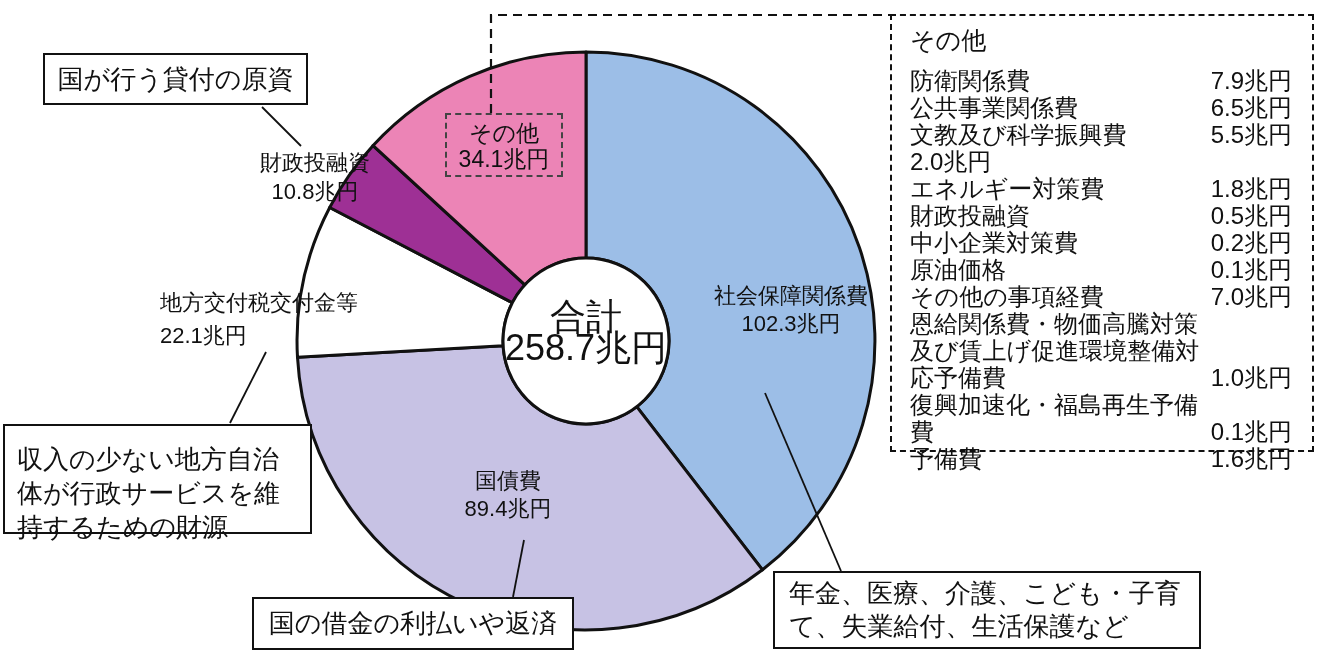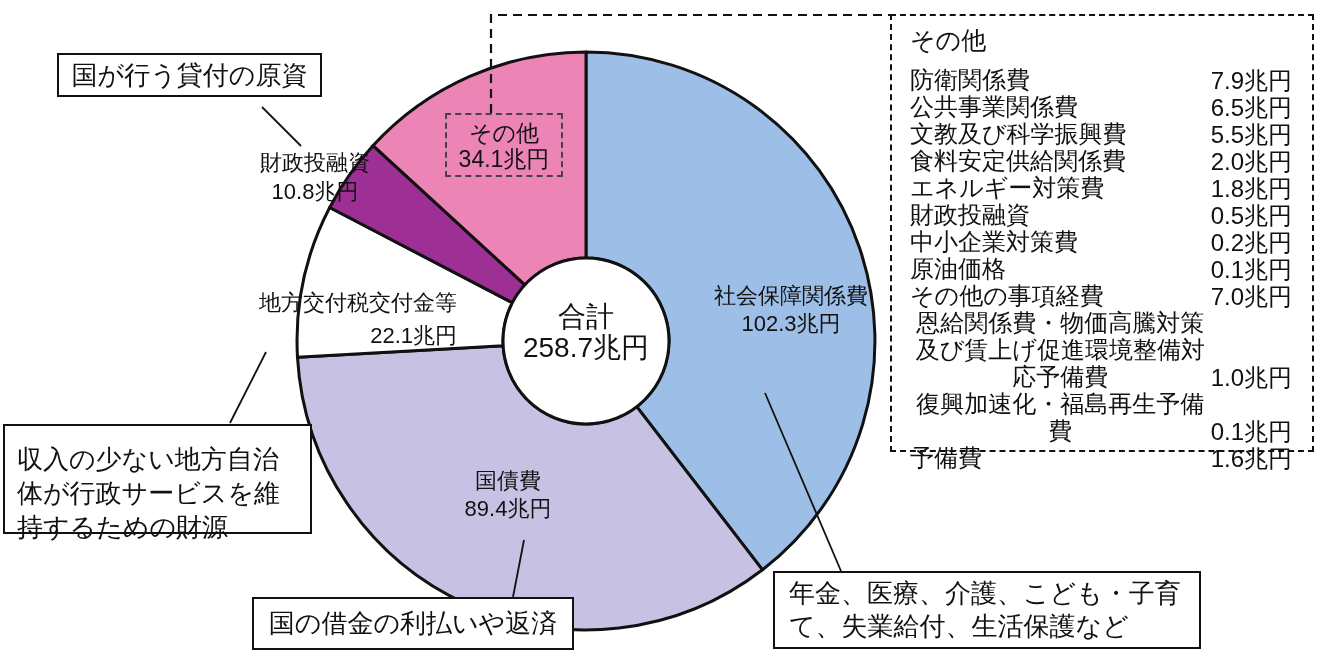--- a/index.html
+++ b/index.html
@@ -21,21 +21,21 @@
     line-height: 28px;
     white-space: nowrap;
     color: #111;
   }
   .slice-label.left-align { text-align: left; line-height: 33px; }
 
   .center-label {
     position: absolute;
     left: 486px; top: 301px; width: 200px;
     text-align: center;
-    font-size: 28px; line-height: 31px;
+    font-size: 36px; line-height: 31px;
     white-space: nowrap;
   }
 
   .sonota-box {
     position: absolute;
     left: 445px; top: 113px; width: 118px; height: 64px;
     border: 2px dashed #444;
     text-align: center;
     font-size: 23px; line-height: 26px;
     padding-top: 5px;
@@ -68,21 +68,21 @@
     padding: 11px 20px 8px 18px;
     font-size: 24px;
     line-height: 27px;
   }
   .legend-header { font-size: 25px; margin-bottom: 13px; }
   .legend-row {
     display: flex;
     justify-content: space-between;
     align-items: flex-end;
   }
-  .legend-label { text-align: center; font-family: Liberation Serif, serif; }
+  .legend-label { text-align: left; }
   .legend-value { white-space: nowrap; text-align: right; }
 </style>
 </head>
 <body>
 
 <div class="canvas">
 
   <svg id="chart-svg" width="1327" height="660" viewBox="0 0 1327 660">
 
     <path d="M586.0,52.0 A289,289 0 0 1 762.5,569.8 L636.7,406.7 A83,83 0 0 0 586.0,258.0 Z" fill="#9CBEE7" stroke="#111" stroke-width="3" stroke-linejoin="round"></path>
@@ -106,36 +106,36 @@
   <div class="slice-label" style="left:676px; top:282px; width:230px;">
     <div>社会保障関係費</div>
     <div>102.3兆円</div>
   </div>
 
   <div class="slice-label" style="left:408px; top:467px; width:200px;">
     <div>国債費</div>
     <div>89.4兆円</div>
   </div>
 
-  <div class="slice-label left-align" style="left:187px; top:286px; width:270px;text-align:right;">
+  <div class="slice-label left-align" style="left:160px; top:286px; width:270px;">
     <div>地方交付税交付金等</div>
     <div>22.1兆円</div>
   </div>
 
   <div class="slice-label" style="left:245px; top:148px; width:140px; line-height:29px;">
     <div>財政投融資</div>
     <div>10.8兆円</div>
   </div>
 
   <div class="sonota-box">
     <div>その他</div>
     <div>34.1兆円</div>
   </div>
 
-  <div class="callout center-text" style="left:57px; top:53px; width:265px; height:44px;">
+  <div class="callout center-text" style="left:43px; top:53px; width:265px; height:52px;">
     <span>国が行う貸付の原資</span>
   </div>
 
   <div class="callout multi" style="left:3px; top:424px; width:309px; height:110px;">
     <span>収入の少ない地方自治体が行政サービスを維持するための財源</span>
   </div>
 
   <div class="callout multi" style="left:773px; top:571px; width:428px; height:78px; line-height:33px; padding:4px 14px;">
     <span>年金、医療、介護、こども・子育て、失業給付、生活保護など</span>
   </div>
@@ -153,21 +153,20 @@
         </div>
         <div class="legend-row">
           <span class="legend-label">公共事業関係費</span>
           <span class="legend-value">6.5兆円</span>
         </div>
         <div class="legend-row">
           <span class="legend-label">文教及び科学振興費</span>
           <span class="legend-value">5.5兆円</span>
         </div>
         <div class="legend-row">
-          <span class="legend-label">食料安定供給関係費</span>
           <span class="legend-value">2.0兆円</span>
         </div>
         <div class="legend-row">
           <span class="legend-label">エネルギー対策費</span>
           <span class="legend-value">1.8兆円</span>
         </div>
         <div class="legend-row">
           <span class="legend-label">財政投融資</span>
           <span class="legend-value">0.5兆円</span>
         </div>

